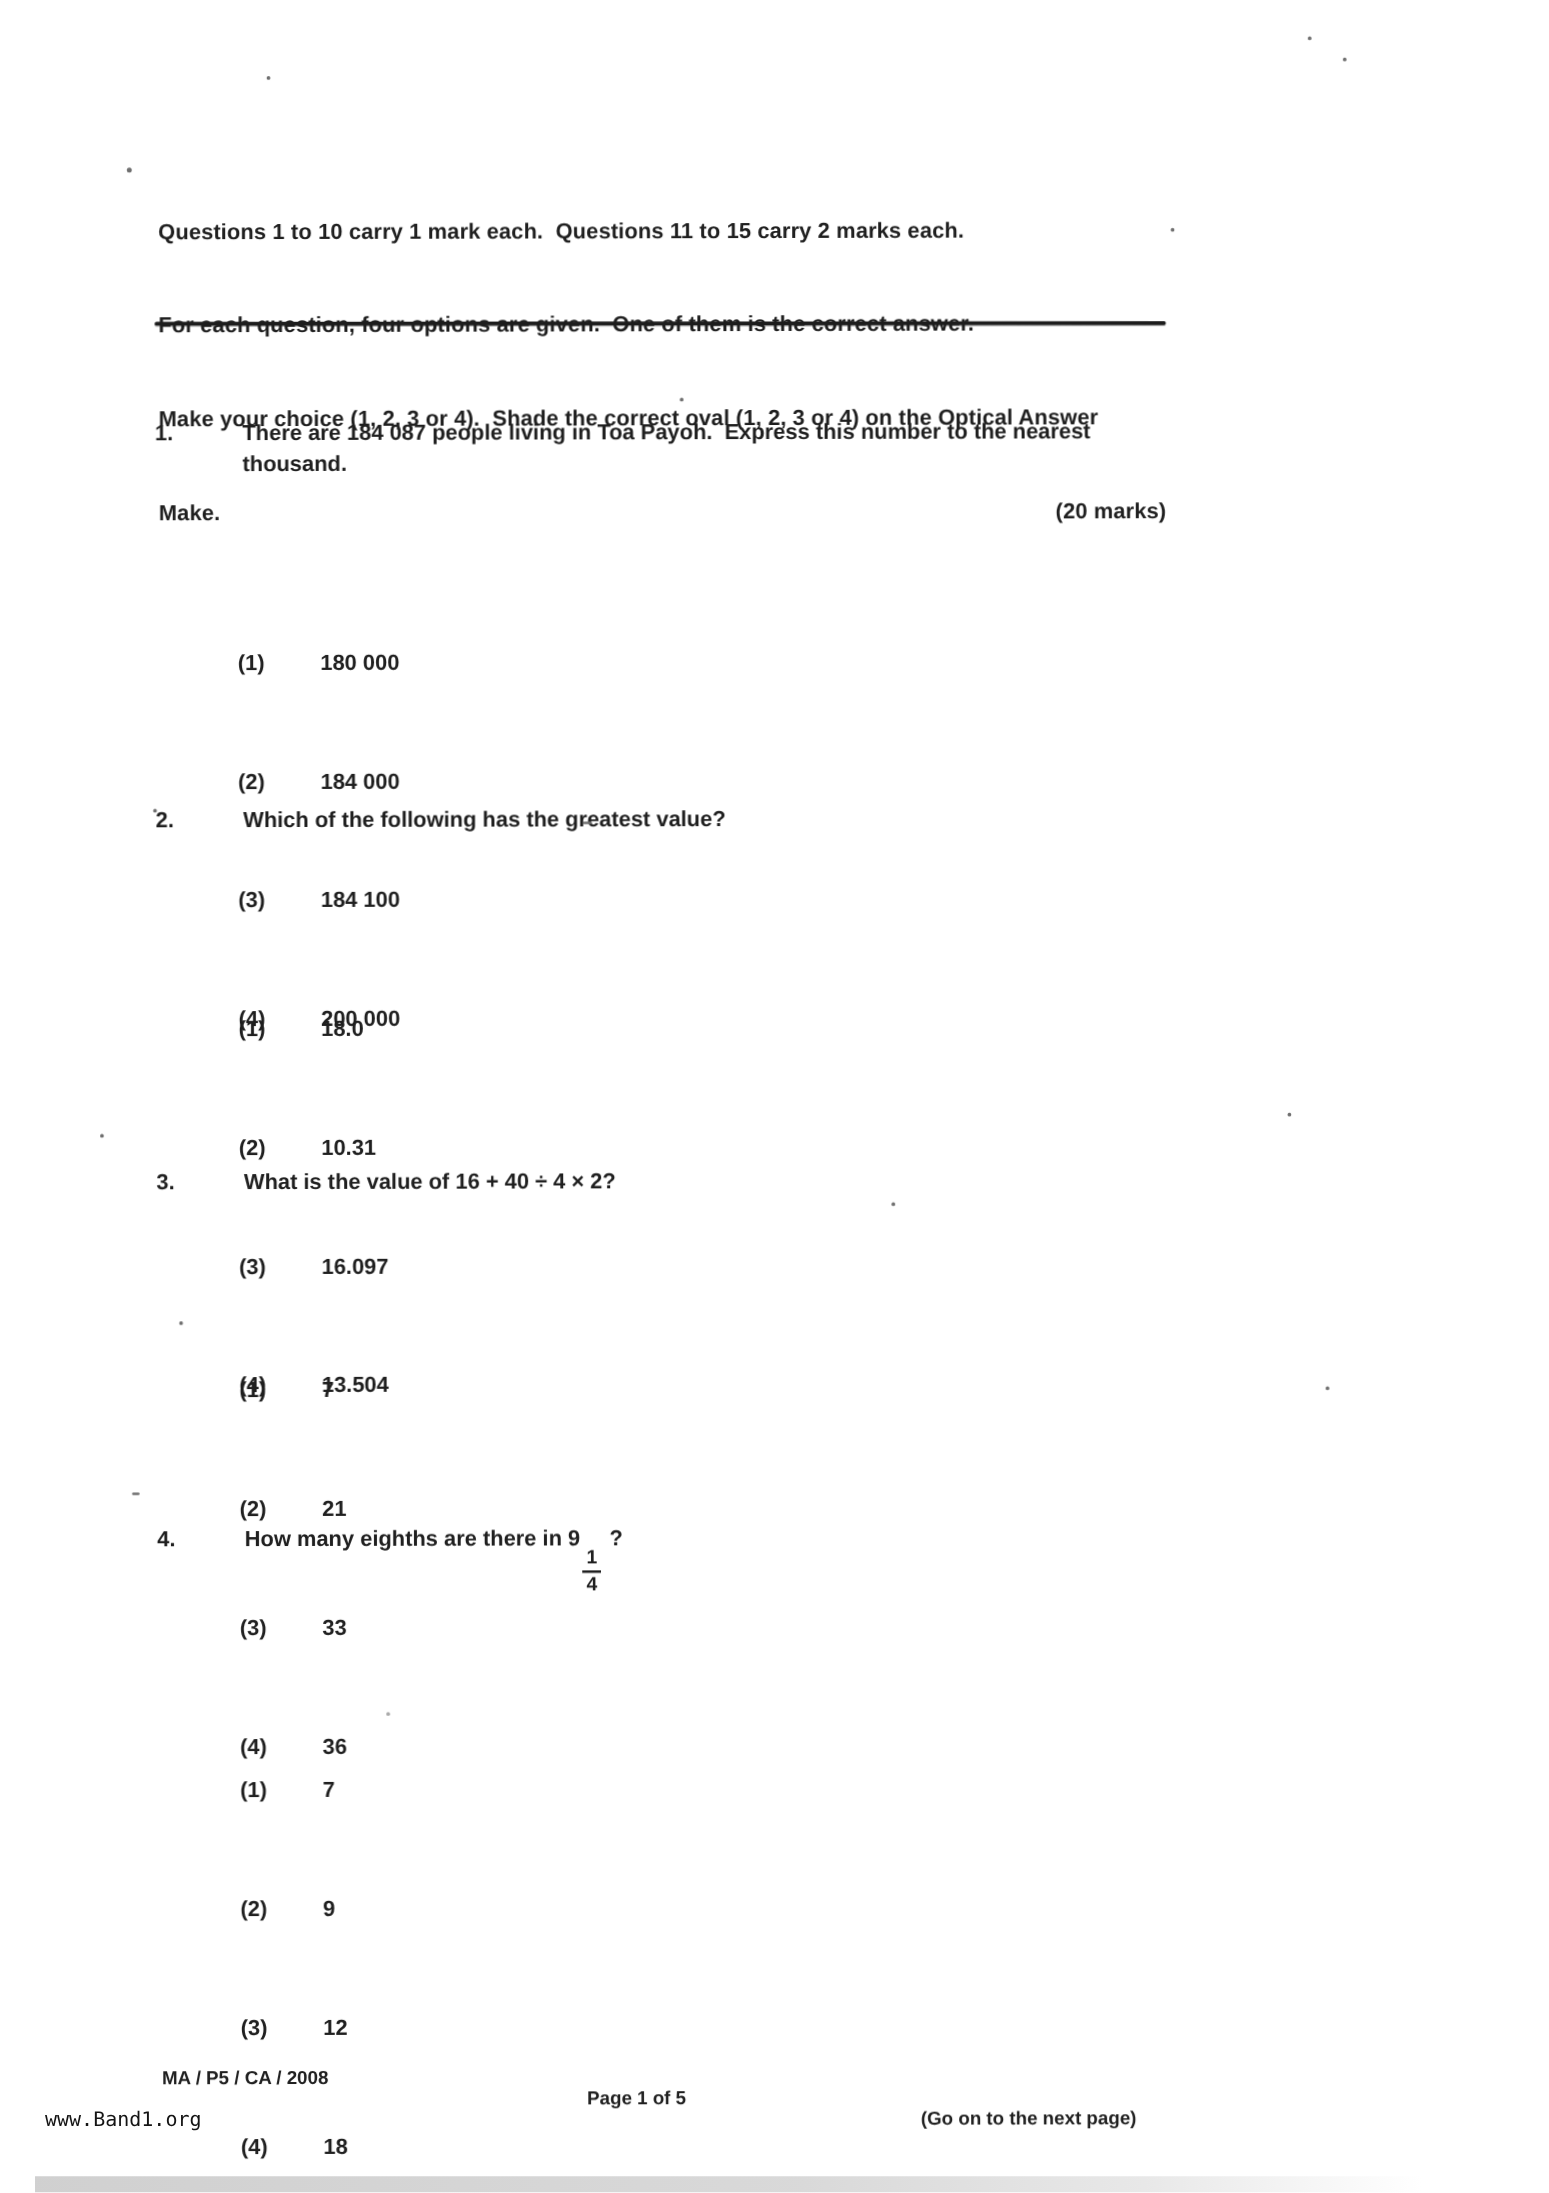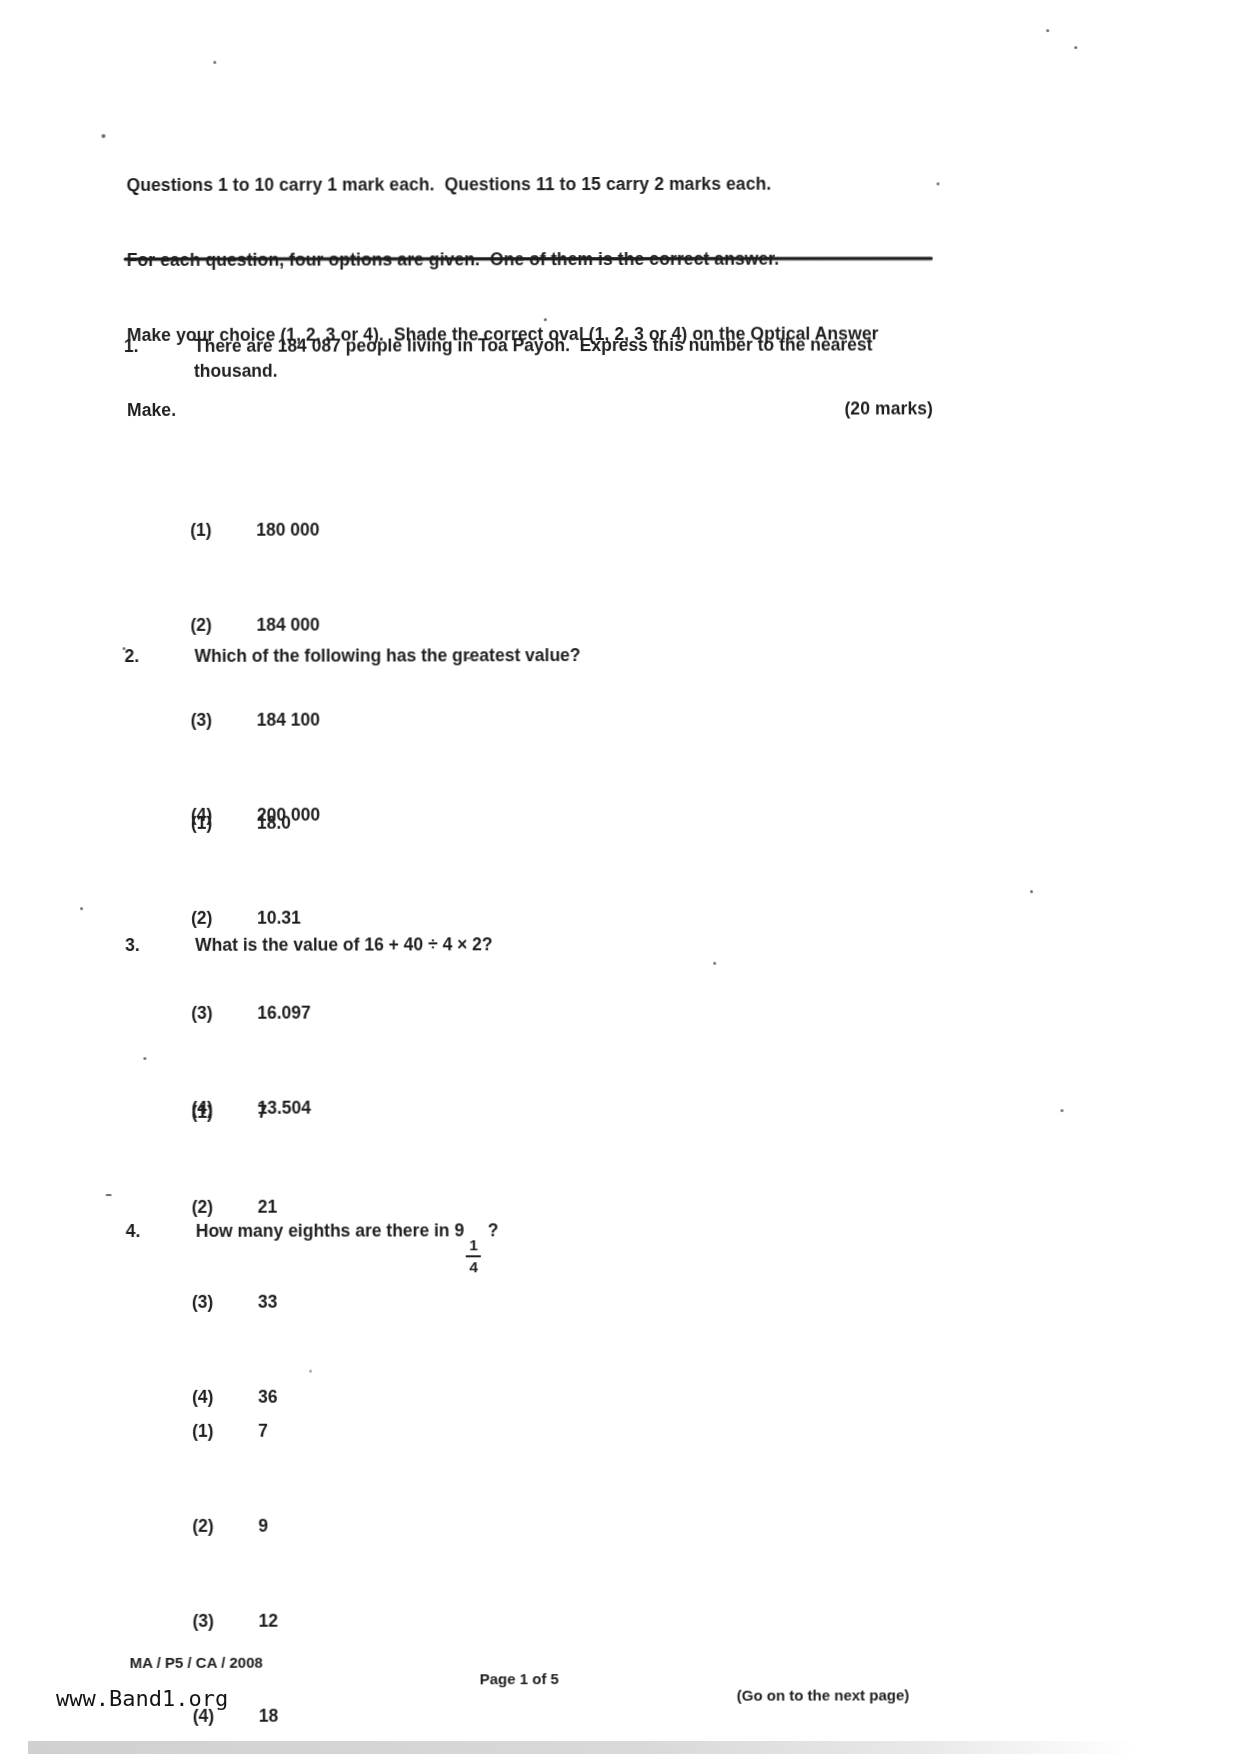--- a/index.html
+++ b/index.html
@@ -104,30 +104,30 @@
   .footer {
     position: absolute;
     top: 1636px;
     left: 0;
     width: 1239px;
     height: 24px;
     font-size: 15px;
     font-weight: 700;
   }
   .footer-left  { position: absolute; left: 128px; }
-  .footer-center{ position: absolute; left: 478px; }
+  .footer-center{ position: absolute; left: 468px; }
   .footer-right { position: absolute; left: 735px; }
 
   
   .watermark {
     position: absolute;
-    left: 56px;
+    left: 36px;
     top: 1686px;
     font-family: "DejaVu Sans Mono", monospace;
-    font-size: 22px;
+    font-size: 16px;
     color: #141414;
   }
 
   
   .smudge {
     position: absolute;
     left: 28px;
     bottom: 0;
     width: 1110px;
     height: 13px;

